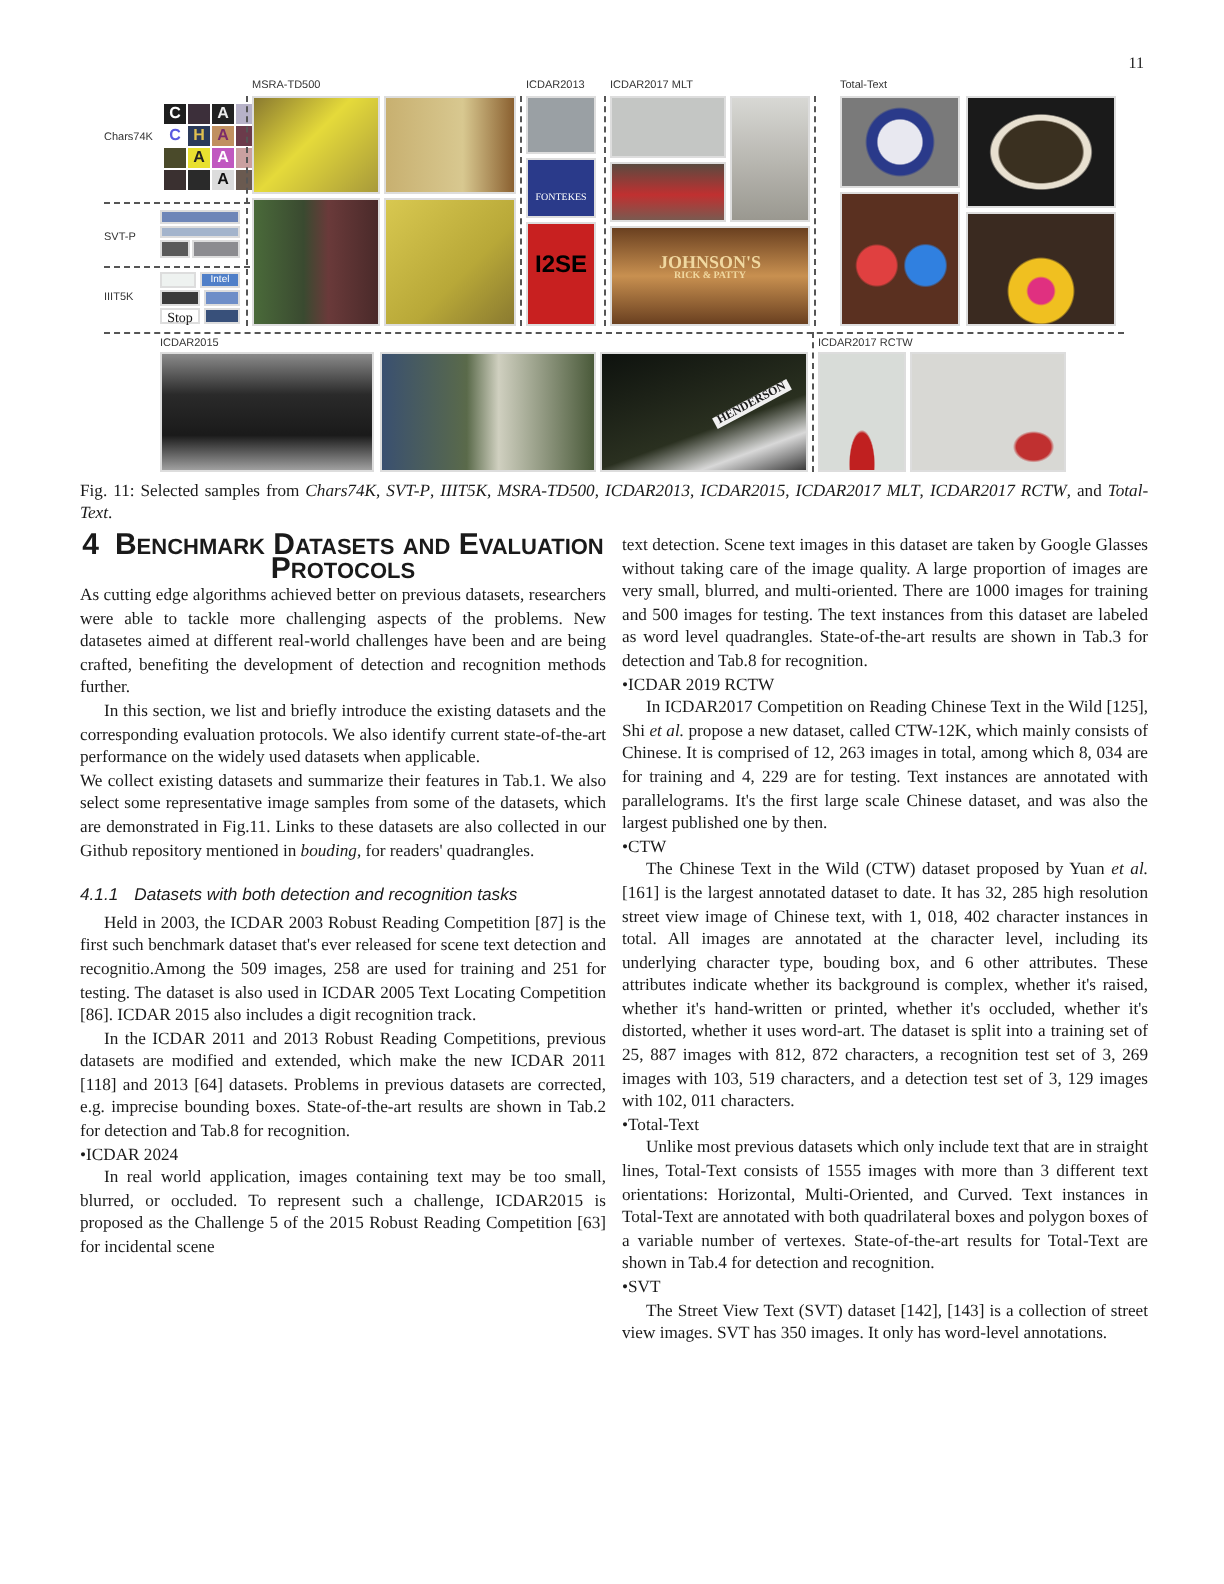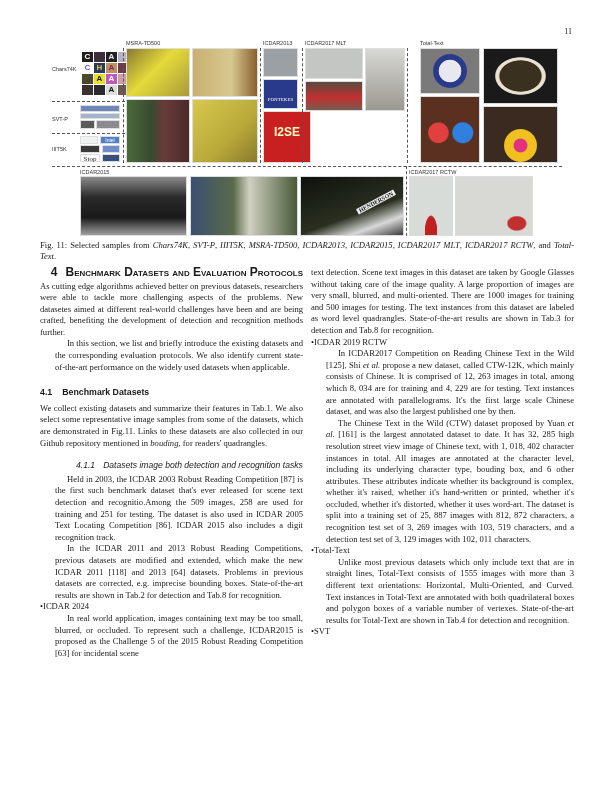--- a/index.html
+++ b/index.html
@@ -10,28 +10,28 @@
   .img { position:absolute; border:1px solid #ddd; box-sizing:border-box; }
   .ds-label { position:absolute; font-family:"Liberation Sans", sans-serif; font-size:5.5px; color:#333; }
   .dash-h { position:absolute; height:0; border-top:1px dashed #555; }
   .dash-v { position:absolute; width:0; border-left:1px dashed #555; }
   .side-label { position:absolute; font-family:"Liberation Sans", sans-serif; font-size:5.5px; color:#333; }
   .tile { position:absolute; width:11px; height:10px; font-family:"Liberation Sans",sans-serif; font-size:8px; font-weight:bold; text-align:center; line-height:10px; }
   .caption { position:absolute; left:40px; top:240px; width:534px; font-size:8.6px; line-height:11px; text-align:justify; }
   .caption i { font-style:italic; }
   .col { position:absolute; top:267px; width:263px; font-size:8.6px; line-height:11.6px; text-align:justify; }
   .col p { margin:0; }
-  .col .ind { text-indent:12px;margin-left:15px; }
-  .sec-title { font-family:"Liberation Sans", sans-serif; font-weight:bold; font-size:12px; line-height:11.5px; margin:0 0 2px 0; text-align:right; }
+  .col .ind { text-indent:12px; }
+  .sec-title { font-family:"Liberation Sans", sans-serif; font-weight:bold; font-size:15px; line-height:11.5px; margin:0 0 2px 0; text-align:center; }
   .sec-title .num { margin-right:8px; }
   .sc { font-variant:small-caps; }
   .subsec { font-family:"Liberation Sans", sans-serif; font-weight:bold; font-size:8.8px; margin:14px 0 4px 0; }
   .subsec .num { margin-right:10px; }
   .subsubsec { font-family:"Liberation Sans", sans-serif; font-style:italic; font-size:8.6px; margin:11px 0 2px 0; }
-  .subsubsec .num { margin-right:8px;margin-left:36px; }
+  .subsubsec .num { margin-right:8px; }
   .bullet::before { content:"\2022 "; }
 </style>
 </head>
 <body>
 
 <div class="page-num">11</div>
 
 <div class="figure">
 
   <div class="side-label" style="left:12px;top:28px;">Chars74K</div>
@@ -74,27 +74,31 @@
   <div class="ds-label" style="left:86px;top:2px;">MSRA-TD500</div>
   <div class="img" style="left:86px;top:10px;width:64px;height:49px;background:linear-gradient(135deg,#8a7a30,#e5da3a 45%,#a89a3a);"></div>
   <div class="img" style="left:152px;top:10px;width:66px;height:49px;background:linear-gradient(90deg,#c8b070,#d8c890 60%,#8a6030);"></div>
   <div class="img" style="left:86px;top:61px;width:64px;height:64px;background:linear-gradient(90deg,#4a6a3a,#3a4a30 40%,#6a3a3a 60%,#4a2a2a);"></div>
   <div class="img" style="left:152px;top:61px;width:66px;height:64px;background:linear-gradient(135deg,#d8c850,#b8a838 60%,#8a7a30);"></div>
   <div class="dash-v" style="left:220px;top:10px;height:115px;"></div>
 
   <div class="ds-label" style="left:223px;top:2px;">ICDAR2013</div>
   <div class="img" style="left:223px;top:10px;width:35px;height:29px;background:#9aa0a4;"></div>
   <div class="img" style="left:223px;top:41px;width:35px;height:30px;background:#2a3a8a;color:#fff;font-size:5px;text-align:center;line-height:40px;">FONTEKES</div>
-  <div class="img" style="left:223px;top:73px;width:48px;height:52px;background:#c82020;color:#fef9c3;font-family:'Liberation Sans',sans-serif;font-weight:bold;font-size:12px;text-align:center;line-height:40px;">I2SE</div>
+  <div class="img" style="left:223px;top:73px;width:35px;height:52px;background:#c82020;color:#000000;font-family:'Liberation Sans',sans-serif;font-weight:bold;font-size:12px;text-align:center;line-height:40px;">I2SE</div>
   <div class="dash-v" style="left:262px;top:10px;height:115px;"></div>
 
   <div class="ds-label" style="left:265px;top:2px;">ICDAR2017 MLT</div>
   <div class="img" style="left:265px;top:10px;width:58px;height:31px;background:#c4c6c4;"></div>
   <div class="img" style="left:265px;top:43px;width:58px;height:30px;background:linear-gradient(180deg,#5a4a40,#c03030 55%,#7a5a50);"></div>
   <div class="img" style="left:325px;top:10px;width:40px;height:63px;background:linear-gradient(180deg,#d8d8d4,#9a9890);"></div>
+  <div class="img" style="left:265px;top:75px;width:100px;height:50px;background:linear-gradient(180deg,#6a4020,#c89050 50%,#6a4020);color:#f0d8a0;text-align:center;font-weight:bold;font-size:9px;padding-top:12px;">
+    <div>JOHNSON'S</div>
+    <div style="font-size:5px;">RICK &amp; PATTY</div>
+  </div>
   <div class="dash-v" style="left:367px;top:10px;height:115px;"></div>
 
   <div class="ds-label" style="left:380px;top:2px;">Total-Text</div>
   <div class="img" style="left:380px;top:10px;width:60px;height:46px;background:radial-gradient(circle at 50% 50%,#e8e8f0 0 30%,#2a3a8a 32% 45%,#7a7a7a 48%);"></div>
   <div class="img" style="left:443px;top:10px;width:75px;height:56px;background:radial-gradient(ellipse at 50% 50%,#3a3020 0 40%,#e8e0d0 42% 48%,#1a1a1a 50%);"></div>
   <div class="img" style="left:380px;top:58px;width:60px;height:67px;background:radial-gradient(circle at 30% 55%,#e04040 0 18%,transparent 20%),radial-gradient(circle at 72% 55%,#3080e0 0 18%,transparent 20%),#5a3020;"></div>
   <div class="img" style="left:443px;top:68px;width:75px;height:57px;background:radial-gradient(circle at 50% 70%,#e03080 0 12%,#f0c020 14% 30%,#3a2a20 32%);"></div>
 
   <div class="dash-h" style="left:12px;top:128px;width:510px;"></div>
 
@@ -115,35 +119,34 @@
   <span>Fig. 11: Selected samples from </span><i>Chars74K</i>, <i>SVT-P</i>, <i>IIIT5K</i>, <i>MSRA-TD500</i>, <i>ICDAR2013</i>, <i>ICDAR2015</i>, <i>ICDAR2017 MLT</i>, <i>ICDAR2017 RCTW</i>, <span>and</span> <i>Total-Text</i><span>.</span>
 </div>
 
 <div class="col" style="left:40px;">
   <div class="sec-title">
     <span class="num">4</span><span class="sc" style="text-transform:none;">Benchmark Datasets and Evaluation Protocols</span>
   </div>
   <p>As cutting edge algorithms achieved better on previous datasets, researchers were able to tackle more challenging aspects of the problems. New datasetes aimed at different real-world challenges have been and are being crafted, benefiting the development of detection and recognition methods further.</p>
   <p class="ind">In this section, we list and briefly introduce the existing datasets and the corresponding evaluation protocols. We also identify current state-of-the-art performance on the widely used datasets when applicable.</p>
 
-  <div class="subsec">
-    <span class="num">4.1</span><span>Benchmark Datasets</span>
-  </div>
   <p><span>We collect existing datasets and summarize their features in Tab.1. We also select some representative image samples from some of the datasets, which are demonstrated in Fig.11. Links to these datasets are also collected in our Github repository mentioned in </span><i>bouding</i><span>, for readers' quadrangles.</span></p>
 
   <div class="subsubsec">
-    <span class="num">4.1.1</span><span>Datasets image both detection and recognition tasks</span>
+    <span class="num">4.1.1</span><span>Datasets with both detection and recognition tasks</span>
   </div>
   <p class="ind">Held in 2003, the ICDAR 2003 Robust Reading Competition [87] is the first such benchmark dataset that's ever released for scene text detection and recognitio.Among the 509 images, 258 are used for training and 251 for testing. The dataset is also used in ICDAR 2005 Text Locating Competition [86]. ICDAR 2015 also includes a digit recognition track.</p>
   <p class="ind">In the ICDAR 2011 and 2013 Robust Reading Competitions, previous datasets are modified and extended, which make the new ICDAR 2011 [118] and 2013 [64] datasets. Problems in previous datasets are corrected, e.g. imprecise bounding boxes. State-of-the-art results are shown in Tab.2 for detection and Tab.8 for recognition.</p>
   <p class="bullet">ICDAR 2024</p>
   <p class="ind">In real world application, images containing text may be too small, blurred, or occluded. To represent such a challenge, ICDAR2015 is proposed as the Challenge 5 of the 2015 Robust Reading Competition [63] for incidental scene</p>
 </div>
 
 <div class="col" style="left:311px;">
   <p>text detection. Scene text images in this dataset are taken by Google Glasses without taking care of the image quality. A large proportion of images are very small, blurred, and multi-oriented. There are 1000 images for training and 500 images for testing. The text instances from this dataset are labeled as word level quadrangles. State-of-the-art results are shown in Tab.3 for detection and Tab.8 for recognition.</p>
   <p class="bullet">ICDAR 2019 RCTW</p>
   <p class="ind"><span>In ICDAR2017 Competition on Reading Chinese Text in the Wild [125], Shi </span><i>et al.</i><span> propose a new dataset, called CTW-12K, which mainly consists of Chinese. It is comprised of 12, 263 images in total, among which 8, 034 are for training and 4, 229 are for testing. Text instances are annotated with parallelograms. It's the first large scale Chinese dataset, and was also the largest published one by then.</span></p>
+  <p class="bullet">CTW</p>
   <p class="ind"><span>The Chinese Text in the Wild (CTW) dataset proposed by Yuan </span><i>et al.</i><span> [161] is the largest annotated dataset to date. It has 32, 285 high resolution street view image of Chinese text, with 1, 018, 402 character instances in total. All images are annotated at the character level, including its underlying character type, bouding box, and 6 other attributes. These attributes indicate whether its background is complex, whether it's raised, whether it's hand-written or printed, whether it's occluded, whether it's distorted, whether it uses word-art. The dataset is split into a training set of 25, 887 images with 812, 872 characters, a recognition test set of 3, 269 images with 103, 519 characters, and a detection test set of 3, 129 images with 102, 011 characters.</span></p>
   <p class="bullet">Total-Text</p>
   <p class="ind">Unlike most previous datasets which only include text that are in straight lines, Total-Text consists of 1555 images with more than 3 different text orientations: Horizontal, Multi-Oriented, and Curved. Text instances in Total-Text are annotated with both quadrilateral boxes and polygon boxes of a variable number of vertexes. State-of-the-art results for Total-Text are shown in Tab.4 for detection and recognition.</p>
   <p class="bullet">SVT</p>
+  <p class="ind">The Street View Text (SVT) dataset [142], [143] is a collection of street view images. SVT has 350 images. It only has word-level annotations.</p>
 </div>
 
 </body></html>

